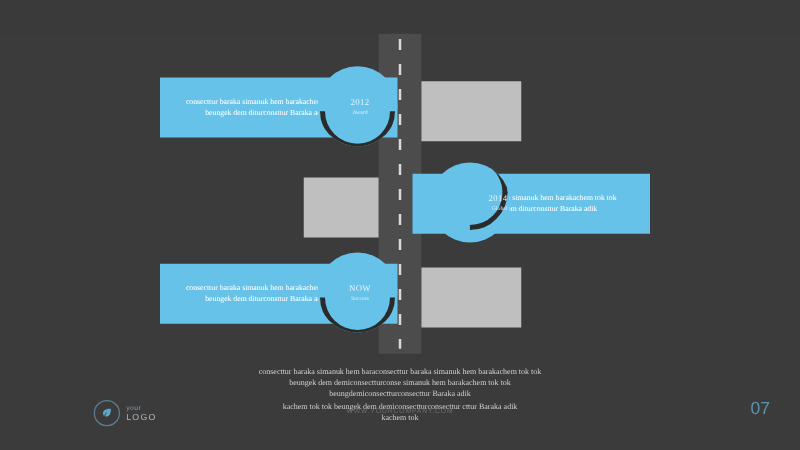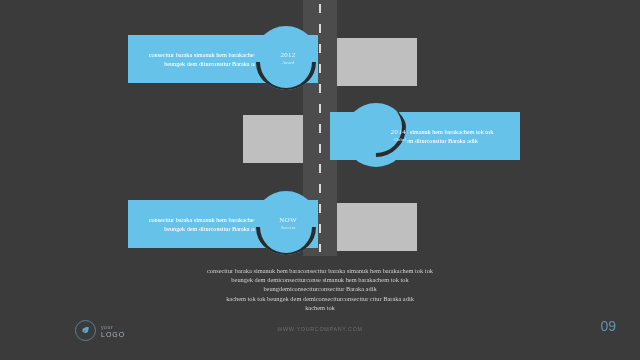--- a/index.html
+++ b/index.html
@@ -2,40 +2,40 @@
 <html><head>
 <meta charset="utf-8">
 <style>
   html,body{margin:0;padding:0;}
   body{
     width:640px;height:360px;overflow:hidden;
     background:#3a3a3a;
     font-family:"Liberation Serif", serif;
     position:relative;
   }
-  #slide{position:absolute;inset:0;background:#3b3b3b;}
+  #slide{position:absolute;inset:0;background:#3b3b3b;margin-top:27px;}
 
   
   .road{
     position:absolute;left:303px;top:0;width:34px;height:256px;
     background:#4c4c4c;z-index:2;
   }
   .road-line{
     position:absolute;left:50%;top:4px;width:2px;height:248px;
     margin-left:-1px;
     background:repeating-linear-gradient(to bottom,
         #d9d9d9 0px,#d9d9d9 9px,
         rgba(0,0,0,0) 9px,rgba(0,0,0,0) 20px);
   }
 
   
   .row{position:absolute;left:0;width:640px;height:60px;}
   .row-1{top:35px;}
   .row-2{top:112px;}
-  .row-3{top:200px;}
+  .row-3{top:184px;}
 
   
   .bar{
     position:absolute;top:0;height:48px;background:#66c2e8;
     z-index:3;display:flex;align-items:center;
   }
   .bar-left{left:128px;width:190px;}
   .bar-right{right:120px;width:190px;justify-content:flex-end;}
 
   .bar-text{
@@ -173,16 +173,16 @@
         </svg>
       </div>
       <div class="logo-words">
         <span class="logo-your">your</span>
         <span class="logo-logo">LOGO</span>
       </div>
     </div>
 
     <div class="site">WWW.YOURCOMPANY.COM</div>
 
-    <div class="pageno">09</div>
+    <div class="pageno">07</div>
   </div>
 
 </div>
 
 </body></html>

